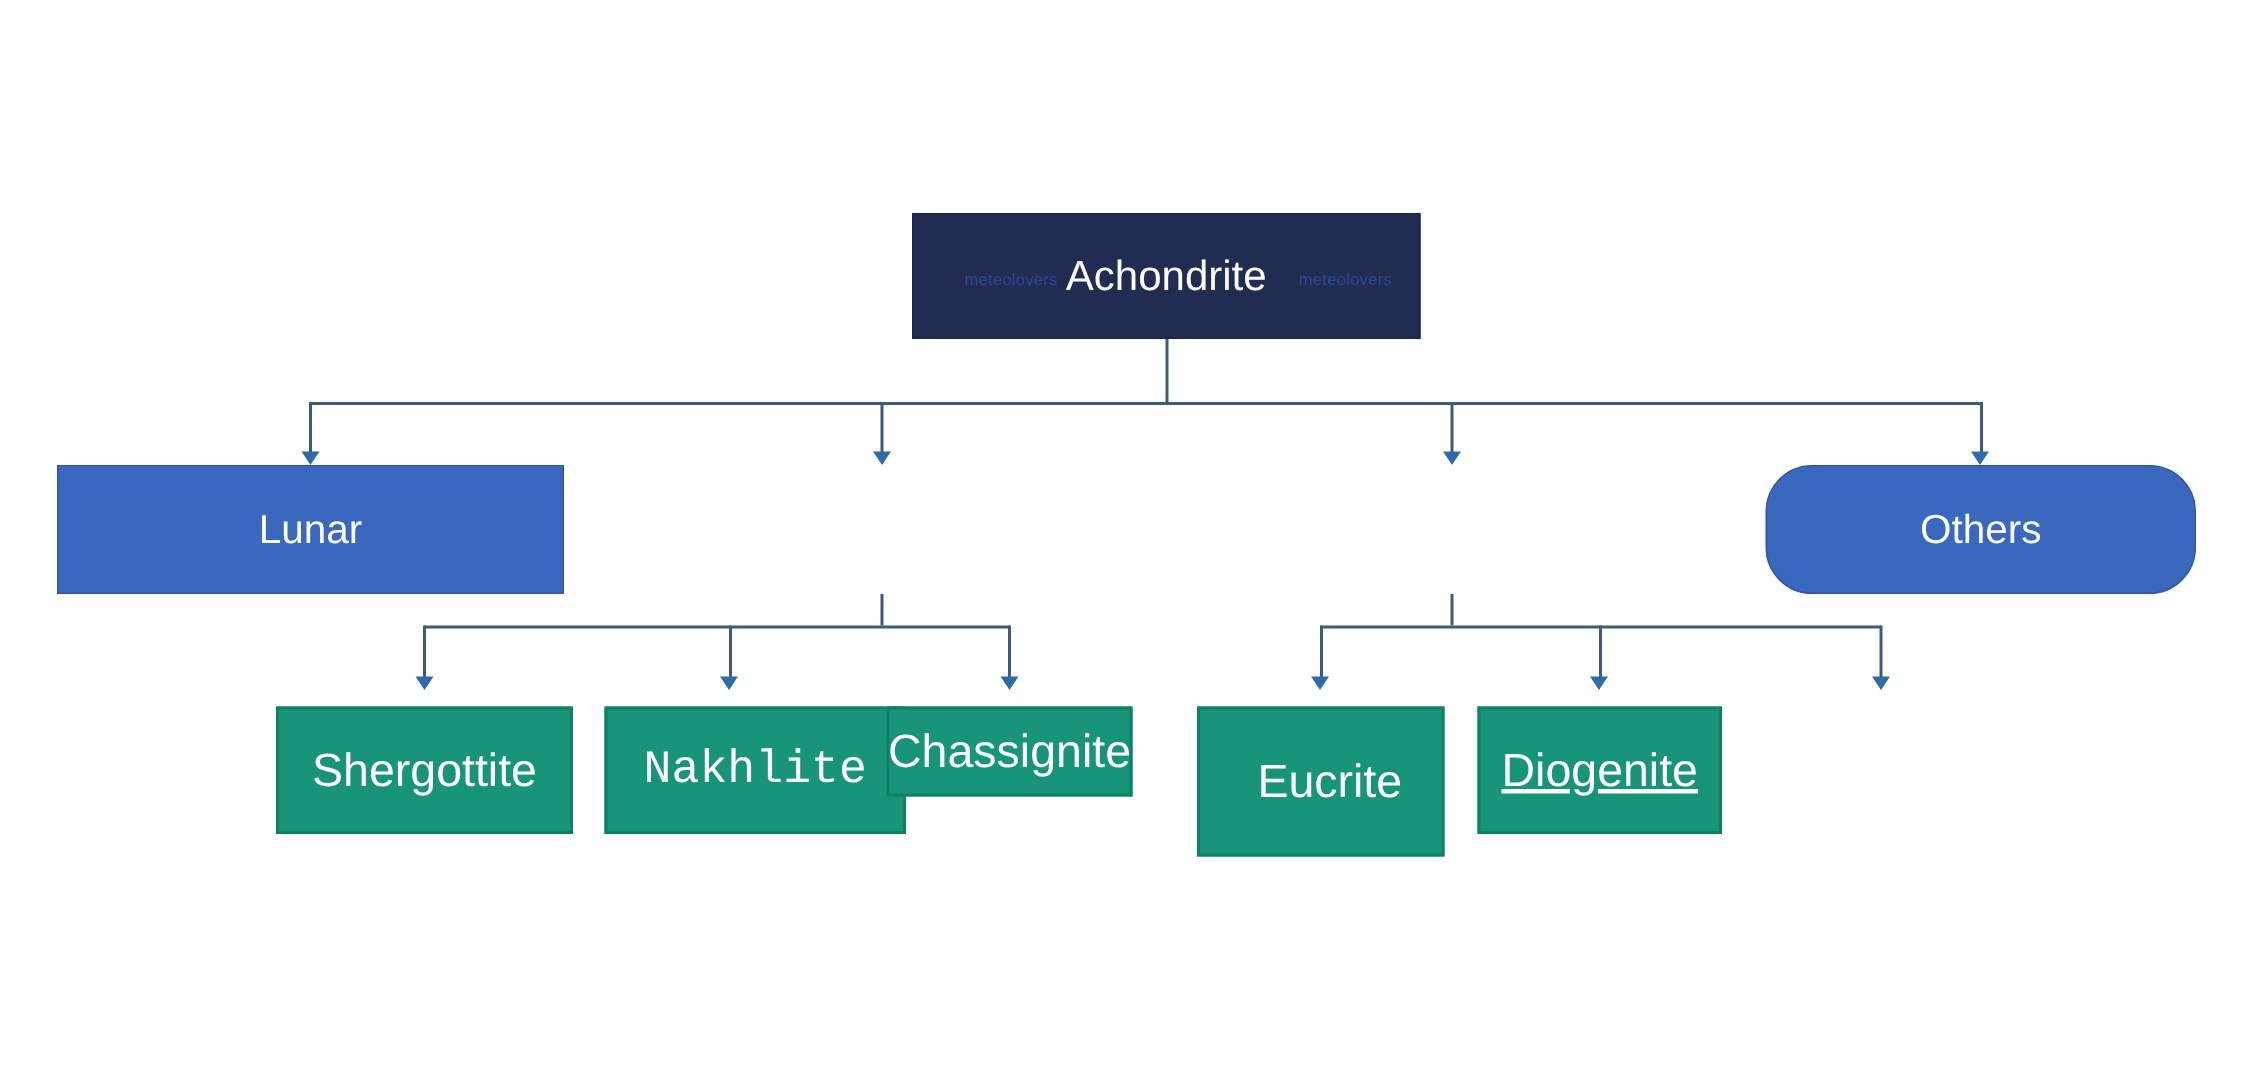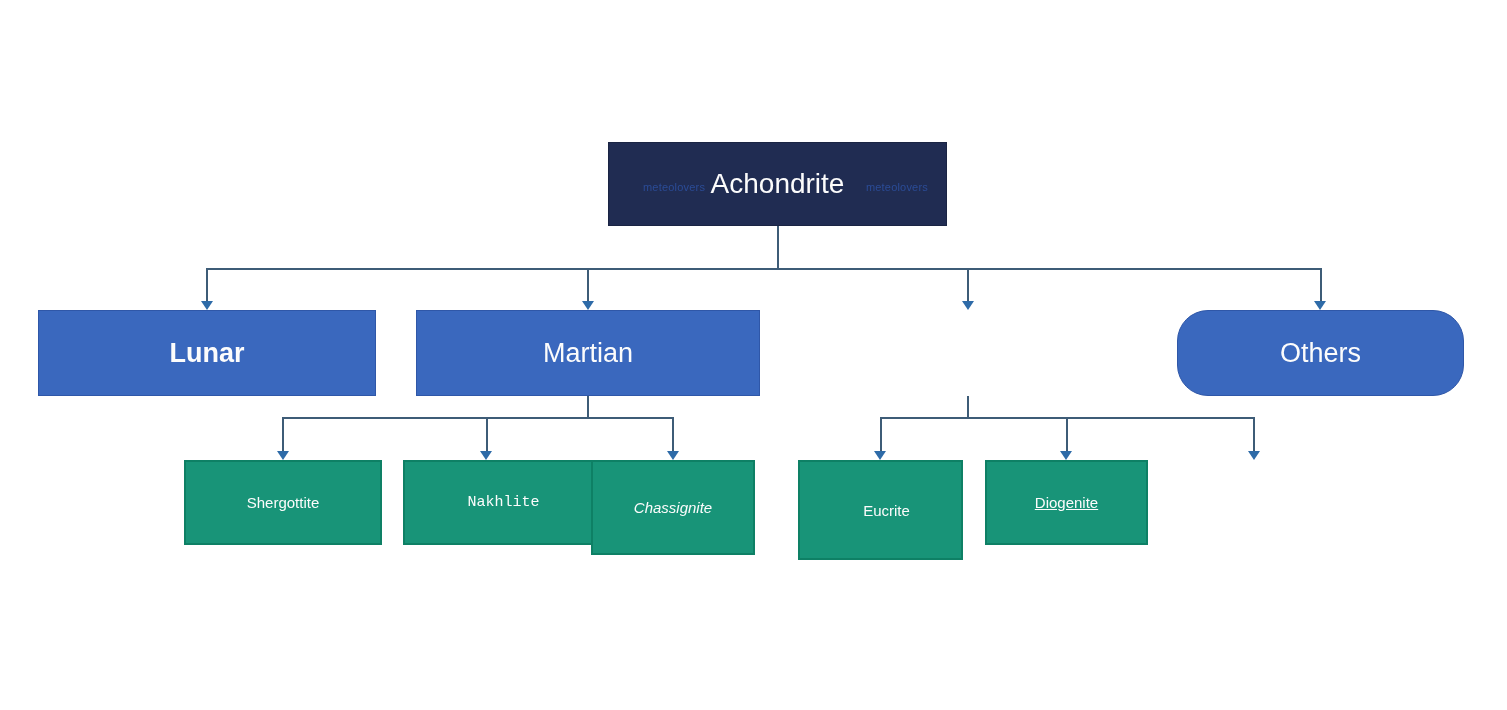--- a/index.html
+++ b/index.html
@@ -24,31 +24,32 @@
     font-size:28px;
   }
   .branch{
     background:var(--branch-fill,#3A68BE);
     border:1px solid #2F57A8;
     font-size:27px;
   }
   .leaf{
     background:var(--leaf-fill,#189478);
     border:2px solid #0E8065;
-    font-size:15px;
+    font-size:31px;
+    margin-top:11px;
   }
   
   .n-root{left:608px;top:142px;width:339px;height:84px;}
-  .n-lunar{left:38px;top:310px;width:338px;height:86px;font-weight:bold;}
+  .n-lunar{left:38px;top:310px;width:338px;height:86px;}
   .n-martian{left:416px;top:310px;width:344px;height:86px;}
   .n-hed{left:799px;top:310px;width:338px;height:86px;}
   .n-others{left:1177px;top:310px;width:287px;height:86px;border-radius:31px;}
   .n-shergottite{left:184px;top:460px;width:198px;height:85px;}
   .n-nakhlite{left:403px;top:460px;width:201px;height:85px;font-family:Liberation Mono, monospace;}
-  .n-chassignite{left:591px;top:460px;width:164px;height:95px;font-style:italic;}
+  .n-chassignite{left:591px;top:460px;width:164px;height:60px;}
   .n-eucrite{left:798px;top:460px;width:165px;height:100px;padding-left:12px;}
   .n-diogenite{left:985px;top:460px;width:163px;height:85px;text-decoration:underline;}
   .n-howardite{left:1172px;top:460px;width:164px;height:85px;}
   
   .watermark{
     position:absolute;top:calc(50% + 3px);transform:translateY(-50%);
     font-size:11px;color:var(--watermark,#2C4F9E);
     opacity:.9;letter-spacing:.2px;white-space:nowrap;padding-left:16px;
   }
   .wm-left{left:18px;}
@@ -112,23 +113,20 @@
   <div class="line l-drop d-top d-hed"></div>
   <div class="line l-drop d-top d-others"></div>
   <div class="arrow a-top a-lunar"></div>
   <div class="arrow a-top a-martian"></div>
   <div class="arrow a-top a-hed"></div>
   <div class="arrow a-top a-others"></div>
 
   <div class="node branch n-lunar">
     <span class="node-label">Lunar</span>
   </div>
-  <div class="node branch n-martian">
-    <span class="node-label">Martian</span>
-  </div>
   <div class="node branch n-others">
     <span class="node-label">Others</span>
   </div>
 
   <div class="line l-martian-v"></div>
   <div class="line l-martian-h"></div>
   <div class="line l-drop d-sub d-shergottite"></div>
   <div class="line l-drop d-sub d-nakhlite"></div>
   <div class="line l-drop d-sub d-chassignite"></div>
   <div class="arrow a-sub a-shergottite"></div>

